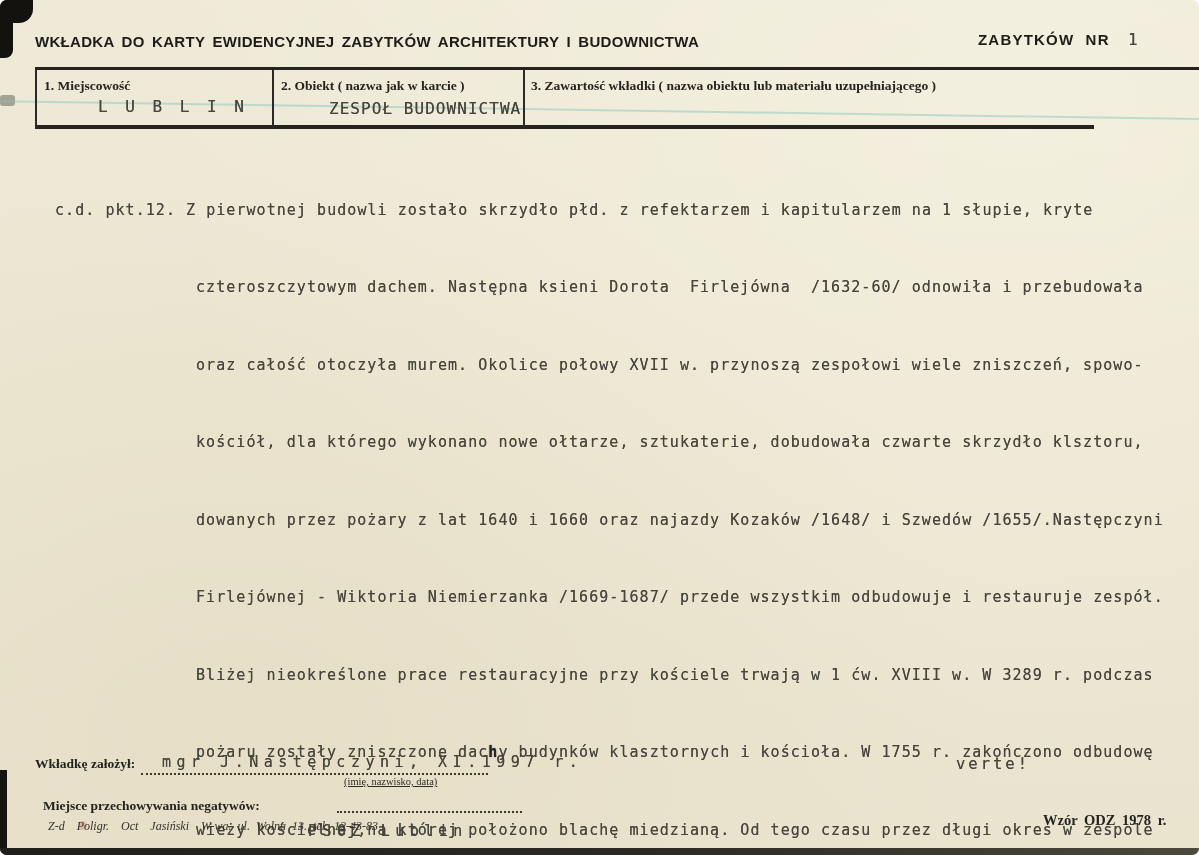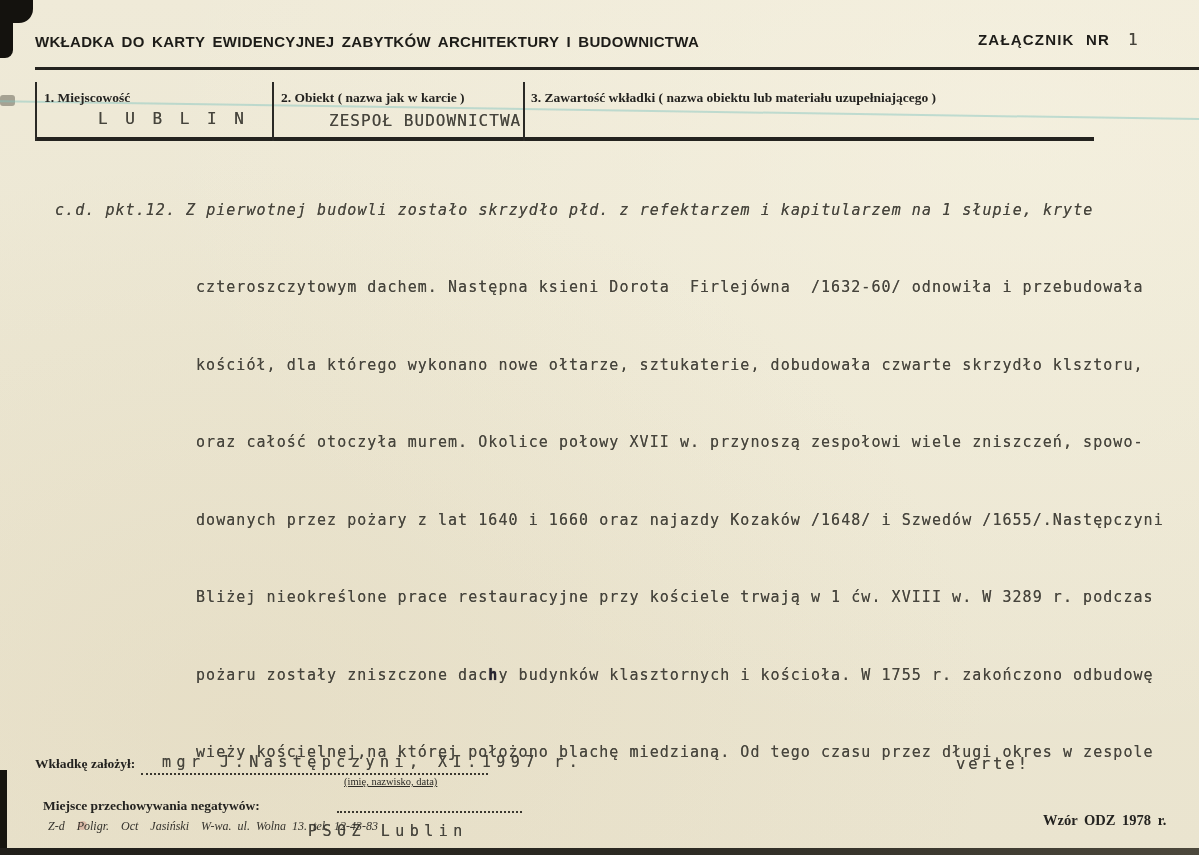--- a/index.html
+++ b/index.html
@@ -4,20 +4,21 @@
 <style>
   html,body { margin:0; padding:0; }
   .page {
     position:relative; width:1199px; height:855px; overflow:hidden;
     background:
       radial-gradient(ellipse at 20% 85%, rgba(222,210,180,.35), rgba(0,0,0,0) 55%),
       radial-gradient(ellipse at 85% 15%, rgba(248,244,228,.55), rgba(0,0,0,0) 60%),
       linear-gradient(180deg, #efead8 0%, #ece7d3 40%, #eae4cf 100%);
     font-family:"Liberation Serif", serif;
     color:#242320;
+    border-radius:7px;
   }
   .abs { position:absolute; }
 
   
   .print-sans { font-family:"Liberation Sans", sans-serif; font-weight:bold; color:#1d1c18; }
   .print-serif { font-family:"Liberation Serif", serif; font-weight:bold; color:#242320; }
   .print-serif-it { font-family:"Liberation Serif", serif; font-style:italic; color:#34322c; }
 
   
   .tw {
@@ -28,39 +29,39 @@
     white-space:pre;
   }
   .tw-wide { letter-spacing:5.5px; }
 
   .hdr-title { left:35px; top:33px; font-size:15px; letter-spacing:.3px; word-spacing:3px; }
   .annex { left:978px; top:31px; font-size:15px; letter-spacing:1.2px; word-spacing:6px; }
   .annex-num { left:1128px; top:30px; font-size:16px; }
 
   .rule-top { left:35px; top:67px; width:1164px; height:3px; background:#24231f; }
 
-  .tbl { left:35px; top:82px; width:1059px; height:55px; border-bottom:4px solid #24231f; }
+  .tbl { left:35px; top:70px; width:1059px; height:55px; border-bottom:4px solid #24231f; }
   .vline { position:absolute; top:0; bottom:-4px; width:2px; background:#2a2925; }
   .v0 { left:0; } .v1 { left:237px; } .v2 { left:488px; }
   .cell-label { position:absolute; top:8px; font-size:13.5px; }
   .c1 { left:9px; } .c2 { left:246px; } .c3 { left:496px; }
   .cell-value { position:absolute; font-size:16px; }
   .c1v { left:63px; top:27px; letter-spacing:4px;text-align:right; }
   .c2v { left:294px; top:29px; }
 
   
   .artifact-line {
     left:-20px; top:100px; width:1260px; height:1.6px;
     background:rgba(126,196,190,.45);
     transform:rotate(.85deg); transform-origin:left center;
   }
 
   .bodytext { left:55px; top:146px; width:1138px; font-size:15px; line-height:25.85px; }
   .bline { height:25.85px; padding-left:141px; }
-  .bline.first { padding-left:0;font-style:italic; }
+  .bline.first { padding-left:0; }
 
   .hmark { font-weight:bold; color:#27242e; text-shadow:0 0 1px #2c2936; letter-spacing:1.05px; }
 
   .founder-label { left:35px; top:756px; font-size:13.5px; }
   .dotline1 { left:141px; top:773px; width:347px; height:0; border-bottom:2.5px dotted #3a372f; }
   .founder-value { left:162px; top:753px; font-size:15px; }
   .founder-caption { left:344px; top:776px; font-size:10.5px; font-weight:normal; color:#2c2b27;text-decoration:underline; }
   .verte { left:956px; top:755px; font-size:15.5px; letter-spacing:3px; }
 
   .negatives-value { left:308px; top:786px; font-size:15px;margin-top:36px; }
@@ -86,41 +87,42 @@
 
   <div class="abs corner-strip"></div>
   <div class="abs corner-blob"></div>
   <div class="abs edge-smudge"></div>
   <div class="abs left-strip"></div>
   <div class="abs bottom-strip"></div>
   <div class="abs pink-dot"></div>
   <div class="abs artifact-line"></div>
 
   <div class="abs hdr-title print-sans">WKŁADKA DO KARTY EWIDENCYJNEJ ZABYTKÓW ARCHITEKTURY I BUDOWNICTWA</div>
-  <div class="abs annex print-sans">ZAŁĄCZNIK NR</div>
+  <div class="abs annex print-sans">ZABYTKÓW NR</div>
   <div class="abs annex-num tw">1</div>
   <div class="abs rule-top"></div>
 
   <div class="abs tbl">
     <div class="vline v0"></div>
     <div class="vline v1"></div>
     <div class="vline v2"></div>
     <div class="cell-label c1 print-serif">1. Miejscowość</div>
     <div class="cell-value c1v tw">L U B L I N</div>
     <div class="cell-label c2 print-serif">2. Obiekt ( nazwa jak w karcie )</div>
     <div class="cell-value c2v tw">ZESPOŁ BUDOWNICTWA</div>
     <div class="cell-label c3 print-serif">3. Zawartość wkładki ( nazwa obiektu lub materiału uzupełniającego )</div>
   </div>
 
   <div class="abs bodytext tw">
     <div class="bline first">c.d. pkt.12. Z pierwotnej budowli zostało skrzydło płd. z refektarzem i kapitularzem na 1 słupie, kryte</div>
     <div class="bline">czteroszczytowym dachem. Następna ksieni Dorota  Firlejówna  /1632-60/ odnowiła i przebudowała</div>
+    <div class="bline">oraz całość otoczyła murem. Okolice połowy XVII w. przynoszą zespołowi wiele zniszczeń, spowo-</div>
     <div class="bline">kościół, dla którego wykonano nowe ołtarze, sztukaterie, dobudowała czwarte skrzydło klsztoru,</div>
-    <div class="bline">oraz całość otoczyła murem. Okolice połowy XVII w. przynoszą zespołowi wiele zniszczeń, spowo-</div>
     <div class="bline">dowanych przez pożary z lat 1640 i 1660 oraz najazdy Kozaków /1648/ i Szwedów /1655/.Następczyni</div>
+    <div class="bline">Firlejównej - Wiktoria Niemierzanka /1669-1687/ przede wszystkim odbudowuje i restauruje zespół.</div>
     <div class="bline">Bliżej nieokreślone prace restauracyjne przy kościele trwają w 1 ćw. XVIII w. W 3289 r. podczas</div>
     <div class="bline"><span>pożaru zostały zniszczone dac</span><span class="hmark">h</span><span>y budynków klasztornych i kościoła. W 1755 r. zakończono odbudowę</span></div>
     <div class="bline">wieży kościelnej,na której położono blachę miedzianą. Od tego czasu przez długi okres w zespole</div>
     
     
     
     
     
     
     

